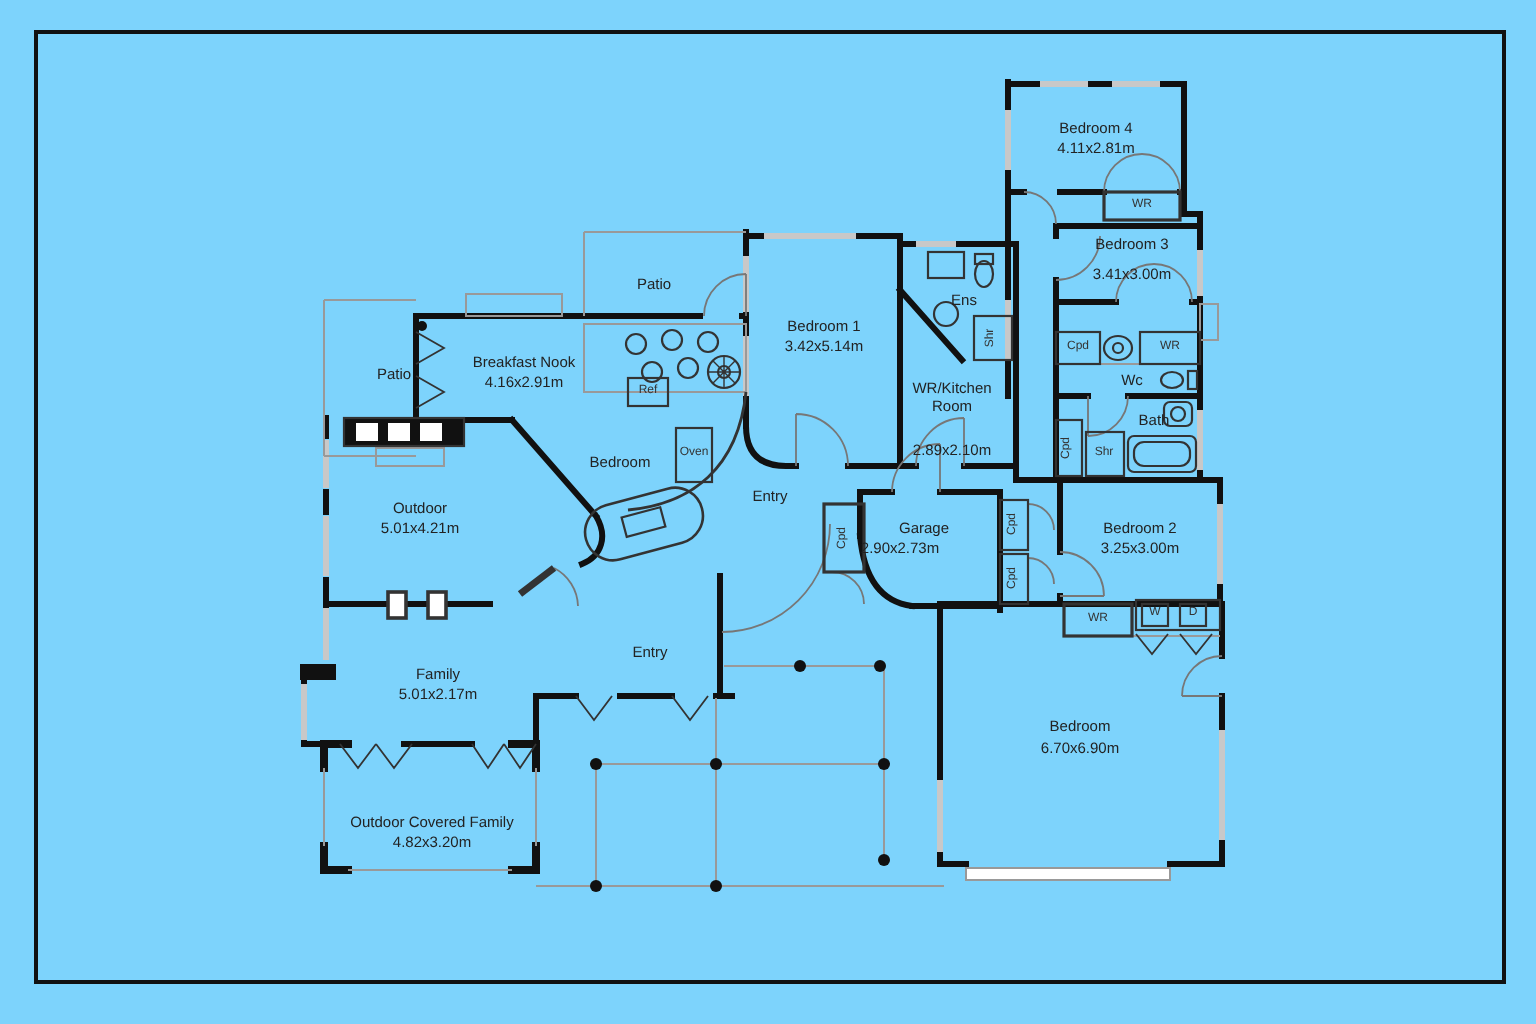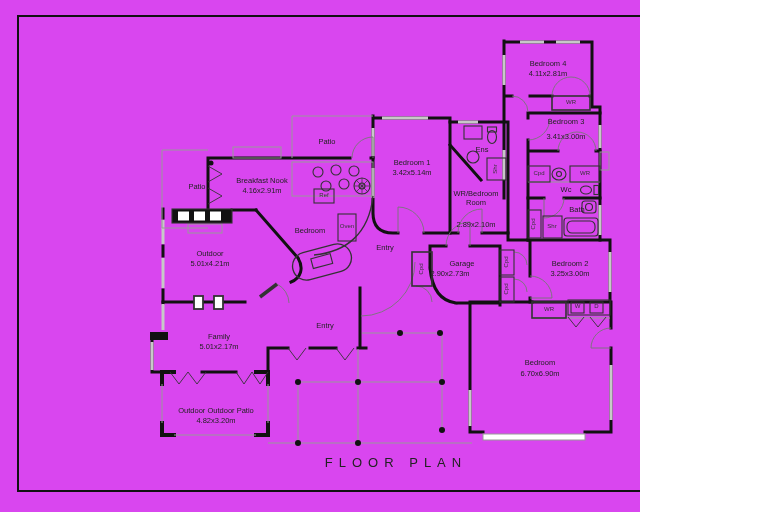--- a/index.html
+++ b/index.html
@@ -1,16 +1,16 @@
 <!DOCTYPE html>
 <html><head>
 <meta charset="utf-8">
 <style>
   html,body{margin:0;padding:0;background:#fff;}
-  .page{position:relative;width:640px;height:512px;background:#d946ef;overflow:hidden;
+  .page{position:relative;width:768px;height:512px;background:#7dd3fc;overflow:hidden;
         font-family:"Liberation Sans", sans-serif;}
   .frame{position:absolute;left:17px;top:15px;width:732px;height:473px;
          border:2px solid #111;}
   svg.plan{position:absolute;left:0;top:0;}
   .lbl{position:absolute;transform:translate(-50%,-50%);font-size:7.5px;color:#222;
        white-space:nowrap;text-align:center;line-height:1.25;}
   .sm{font-size:6px;color:#333;}
   .v{transform:translate(-50%,-50%) rotate(-90deg);}
   .title{position:absolute;left:396px;top:462px;transform:translate(-50%,-50%);
          font-size:13px;letter-spacing:6px;color:#222;}
@@ -223,21 +223,21 @@
 
   <div class="lbl" style="left:540px;top:363px">Bedroom</div>
   <div class="lbl" style="left:540px;top:374px">6.70x6.90m</div>
 
   <div class="lbl" style="left:482px;top:150px">Ens</div>
   <div class="lbl sm v" style="left:496px;top:169px">Shr</div>
 
   <div class="lbl" style="left:412px;top:163px">Bedroom 1</div>
   <div class="lbl" style="left:412px;top:173px">3.42x5.14m</div>
 
-  <div class="lbl" style="left:476px;top:194px">WR/Bedroom</div>
+  <div class="lbl" style="left:476px;top:194px">WR/Kitchen</div>
   <div class="lbl" style="left:476px;top:203px">Room</div>
   <div class="lbl" style="left:476px;top:225px">2.89x2.10m</div>
 
   <div class="lbl" style="left:462px;top:264px">Garage</div>
   <div class="lbl" style="left:450px;top:274px">2.90x2.73m</div>
   <div class="lbl sm v" style="left:507px;top:262px">Cpd</div>
   <div class="lbl sm v" style="left:507px;top:289px">Cpd</div>
   <div class="lbl sm v" style="left:422px;top:269px">Cpd</div>
 
   <div class="lbl" style="left:385px;top:248px">Entry</div>
@@ -252,17 +252,16 @@
 
   <div class="lbl" style="left:197px;top:187px">Patio</div>
   <div class="lbl" style="left:327px;top:142px">Patio</div>
 
   <div class="lbl" style="left:210px;top:254px">Outdoor</div>
   <div class="lbl" style="left:210px;top:264px">5.01x4.21m</div>
 
   <div class="lbl" style="left:219px;top:337px">Family</div>
   <div class="lbl" style="left:219px;top:347px">5.01x2.17m</div>
 
-  <div class="lbl" style="left:216px;top:411px">Outdoor Outdoor Patio</div>
+  <div class="lbl" style="left:216px;top:411px">Outdoor Covered Family</div>
   <div class="lbl" style="left:216px;top:421px">4.82x3.20m</div>
 
-  <div class="title">FLOOR PLAN</div>
 </div>
 
 </body></html>

